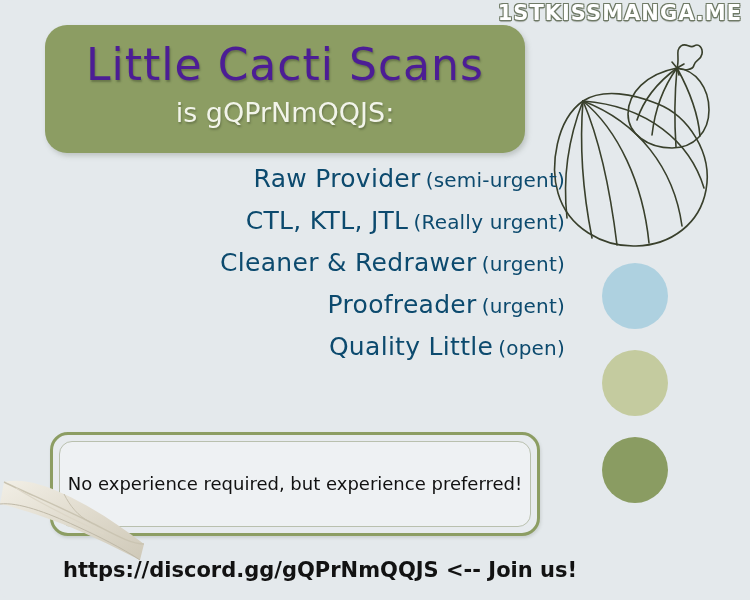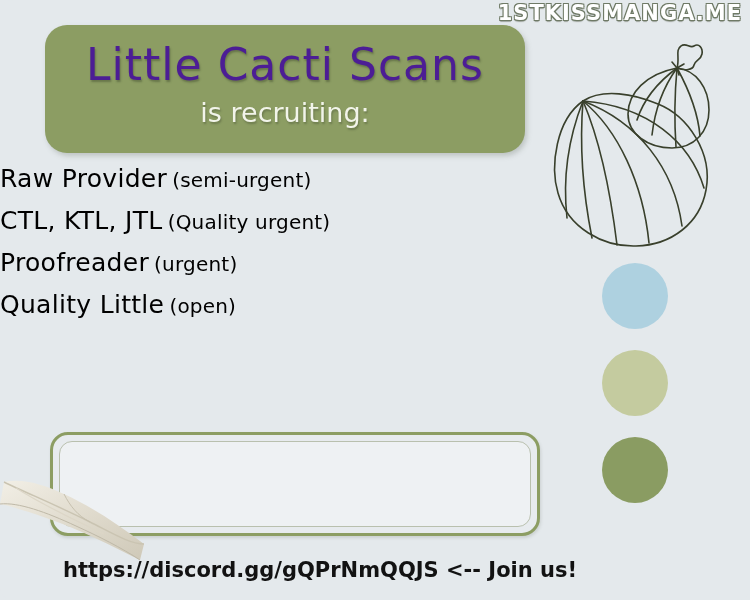--- a/index.html
+++ b/index.html
@@ -79,22 +79,22 @@
 
   
   .roles {
     position: absolute;
     left: 0;
     top: 166px;
     width: 565px;
     z-index: 12;
   }
   .role {
-    text-align: left;
-    color: #000000;
+    text-align: right;
+    color: #0c4a6e;
     font-family: "DejaVu Sans", sans-serif;
     white-space: nowrap;
     line-height: 1.0;
     margin-bottom: 17px;
   }
   .role .name {
     font-size: 25px;
     font-weight: normal;
     letter-spacing: .3px;
   }
@@ -189,21 +189,21 @@
 </style>
 </head>
 <body style="background: rgb(228, 233, 236);">
 
 <div id="poster" style="background: rgb(228, 233, 236);">
 
   <div class="watermark">1STKISSMANGA.ME</div>
 
   <div class="banner" style="background: rgb(140, 157, 99);">
     <div class="banner-title">Little Cacti Scans</div>
-    <div class="banner-sub">is recruiting:</div>
+    <div class="banner-sub">is gQPrNmQQJS:</div>
   </div>
 
   <div class="cactus">
     <svg viewBox="0 0 205 215" width="205" height="215" fill="none" stroke="#39402c" stroke-width="1.6" stroke-linecap="round" stroke-linejoin="round">
 
       <path d="M35 63 C8 82 2 128 10 155 C20 190 55 209 88 208 C124 207 152 185 158 152 C165 115 140 78 110 66 C86 56 55 50 35 63 Z"></path>
 
       <path d="M35 63 C22 96 14 135 19 180"></path>
       <path d="M35 63 C32 100 33 145 44 200"></path>
       <path d="M35 63 C50 98 62 150 69 207"></path>
@@ -226,34 +226,39 @@
   <div class="swatch s1" style="background: rgb(196, 203, 159);"></div>
   <div class="swatch s2" style="background: rgb(138, 156, 98);"></div>
 
   <div class="roles">
     <div class="role">
       <span class="name">Raw Provider</span>
       <span class="note">(semi-urgent)</span>
     </div>
     <div class="role">
       <span class="name">CTL, KTL, JTL</span>
-      <span class="note">(Quality urgent)</span>
+      <span class="note">(Really urgent)</span>
+    </div>
+    <div class="role">
+      <span class="name">Cleaner &amp; Redrawer</span>
+      <span class="note">(urgent)</span>
     </div>
     <div class="role">
       <span class="name">Proofreader</span>
       <span class="note">(urgent)</span>
     </div>
     <div class="role">
       <span class="name">Quality Little</span>
       <span class="note">(open)</span>
     </div>
   </div>
 
   <div class="notebox" style="border-color: rgb(140, 157, 99);">
     <div class="notebox-inner">
+      <div class="note-line">No experience required, but experience preferred!</div>
     </div>
   </div>
 
   <div class="ribbon">
     <svg viewBox="0 0 170 110" width="170" height="110">
       <defs>
         <linearGradient id="pg" x1="0" y1="0" x2="1" y2="1">
           <stop offset="0%" stop-color="#f2efe6"></stop>
           <stop offset="45%" stop-color="#e2ddd0"></stop>
           <stop offset="100%" stop-color="#cfc9b8"></stop>

